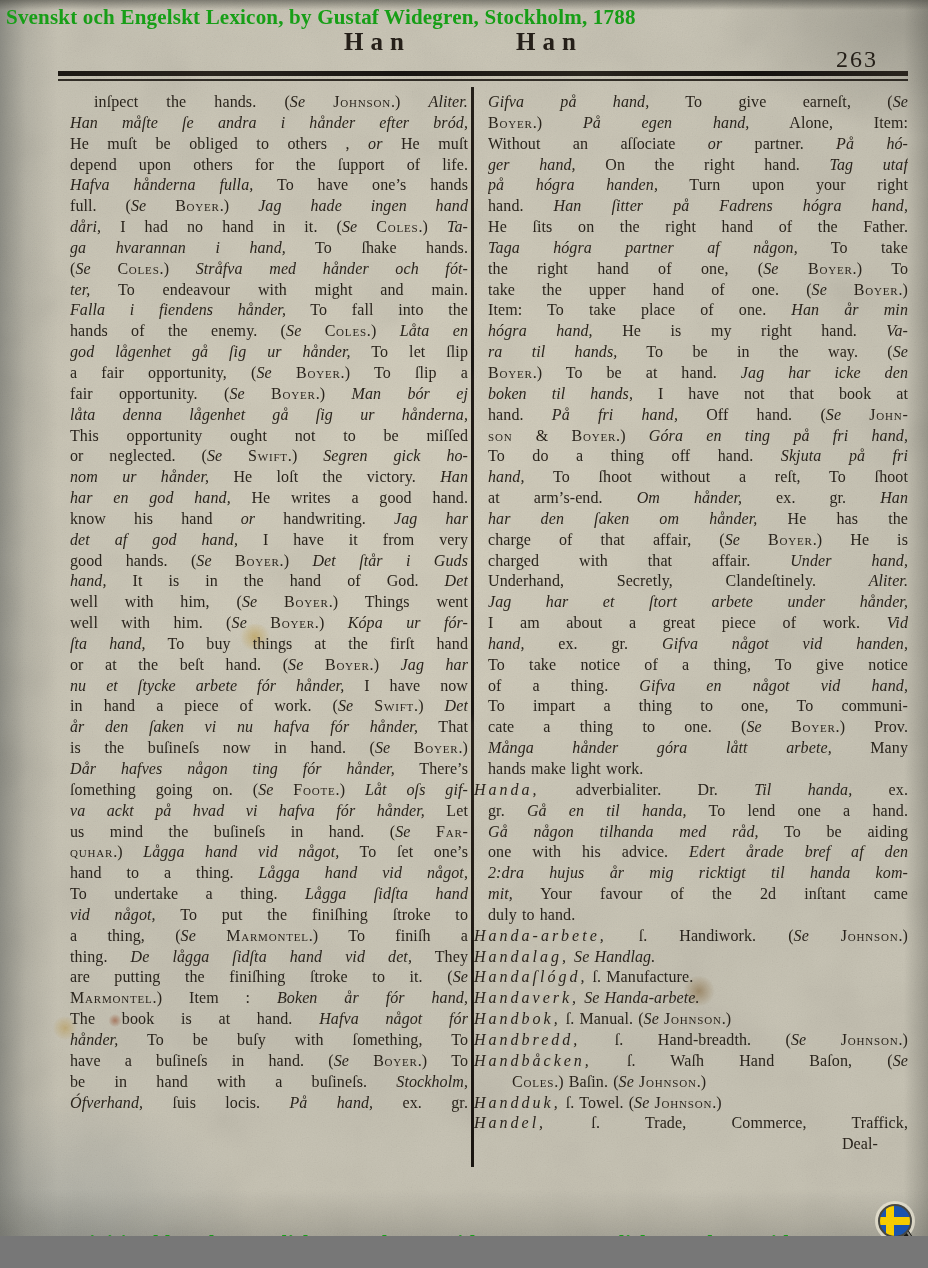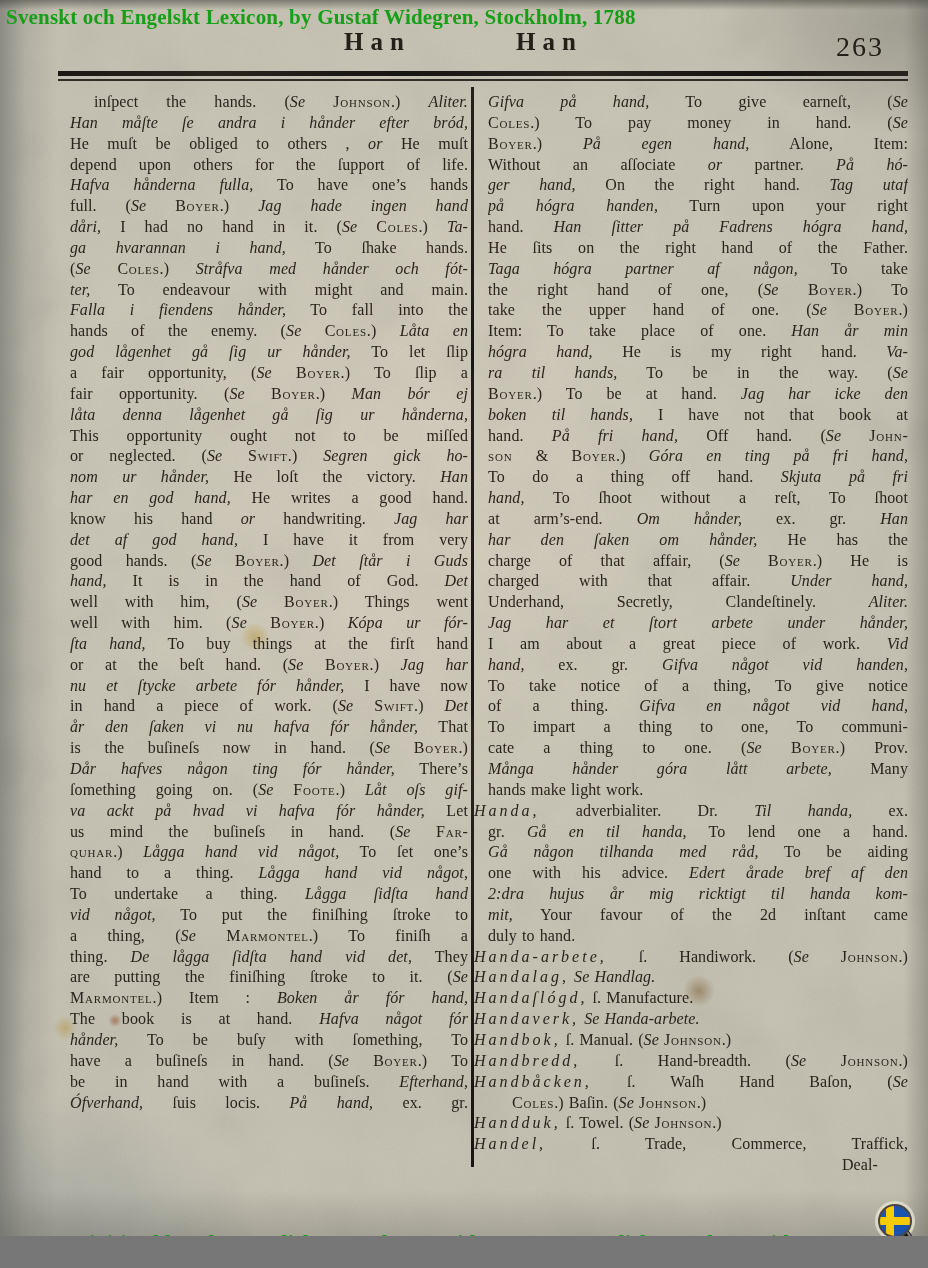--- a/index.html
+++ b/index.html
@@ -17,21 +17,21 @@
   .vign-bottom{left:0;bottom:0;right:0;height:46px;background:linear-gradient(0deg,rgba(104,104,96,.32),rgba(104,104,96,0));}
   .stain{position:absolute;pointer-events:none;border-radius:50%;}
   .stain-1{left:238px;top:624px;width:34px;height:26px;background:radial-gradient(circle,rgba(190,150,50,.5),rgba(190,150,50,0) 70%);}
   .stain-2{left:52px;top:1016px;width:26px;height:24px;background:radial-gradient(circle,rgba(185,145,55,.45),rgba(185,145,55,0) 70%);}
   .stain-3{left:682px;top:976px;width:34px;height:30px;background:radial-gradient(circle,rgba(130,95,45,.5),rgba(130,95,45,0) 70%);}
   .stain-4{left:108px;top:1014px;width:14px;height:13px;background:radial-gradient(circle,rgba(150,70,35,.55),rgba(150,70,35,0) 70%);}
 
   .watermark{position:absolute;left:6px;top:5px;font-weight:bold;font-size:21px;letter-spacing:.2px;}
   .running-head{position:absolute;top:28px;font-weight:bold;font-size:25px;letter-spacing:7px;color:#262019;}
   .rh-left{left:344px;} .rh-right{left:516px;}
-  .page-number{position:absolute;left:836px;top:31px;font-size:28px;letter-spacing:2px;color:#262019;}
+  .page-number{position:absolute;left:836px;top:46px;font-size:24px;letter-spacing:2px;color:#262019;}
   .rule{position:absolute;left:58px;width:850px;background:#211d17;}
   .rule-top{top:71px;height:5px;background:linear-gradient(90deg,#1c1813 0%,#2a251e 18%,#171411 40%,#2a251e 62%,#14110e 82%,#2a251e 100%);}
   .rule-bottom{top:79px;height:2px;opacity:.9;}
 
   .column{position:absolute;top:92px;}
   #col-left{left:70px;width:398px;}
   #col-right{left:474px;width:434px;padding-left:14px;box-sizing:border-box;}
   .divider{position:absolute;left:471px;top:87px;width:3px;height:1080px;
            background:linear-gradient(180deg,#26211a 0%,#1a1712 26%,#221d17 27%,#1b1712 58%,#2a241c 59%,#191510 100%);}
 
@@ -114,27 +114,26 @@
       <div class="line">hand to a thing. <i>Lågga hand vid något,</i></div>
       <div class="line">To undertake a thing. <i>Lågga ſidſta hand</i></div>
       <div class="line"><i>vid något,</i> To put the finiſhing ſtroke to</div>
       <div class="line">a thing, (<i>Se</i> <span class="sc">Marmontel</span>.) To finiſh a</div>
       <div class="line">thing. <i>De lågga ſidſta hand vid det,</i> They</div>
       <div class="line">are putting the finiſhing ſtroke to it. (<i>Se</i></div>
       <div class="line"><span class="sc">Marmontel</span>.) Item : <i>Boken år fór hand,</i></div>
       <div class="line">The book is at hand. <i>Hafva något fór</i></div>
       <div class="line"><i>hånder,</i> To be buſy with ſomething, To</div>
       <div class="line">have a buſineſs in hand. (<i>Se</i> <span class="sc">Boyer</span>.) To</div>
-      <div class="line">be in hand with a buſineſs. <i>Efterhand,</i></div>
+      <div class="line">be in hand with a buſineſs. <i>Stockholm,</i></div>
       <div class="line"><i>Ófverhand,</i> ſuis locis. <i>På hand,</i> ex. gr.</div>
     </div>
   <div class="divider"></div>
   <div class="column" id="col-right">
       <div class="line"><i>Gifva på hand,</i> To give earneſt, (<i>Se</i></div>
-      <div class="line"><span class="sc">Coles</span>.) To pay money in hand. (<i>Se</i></div>
       <div class="line"><span class="sc">Boyer</span>.) <i>På egen hand,</i> Alone, Item:</div>
       <div class="line">Without an aſſociate <i>or</i> partner. <i>På hó-</i></div>
       <div class="line"><i>ger hand,</i> On the right hand. <i>Tag utaf</i></div>
       <div class="line"><i>på hógra handen,</i> Turn upon your right</div>
       <div class="line">hand. <i>Han ſitter på Fadrens hógra hand,</i></div>
       <div class="line">He ſits on the right hand of the Father.</div>
       <div class="line"><i>Taga hógra partner af någon,</i> To take</div>
       <div class="line">the right hand of one, (<i>Se</i> <span class="sc">Boyer</span>.) To</div>
       <div class="line">take the upper hand of one. (<i>Se</i> <span class="sc">Boyer</span>.)</div>
       <div class="line">Item: To take place of one. <i>Han år min</i></div>

